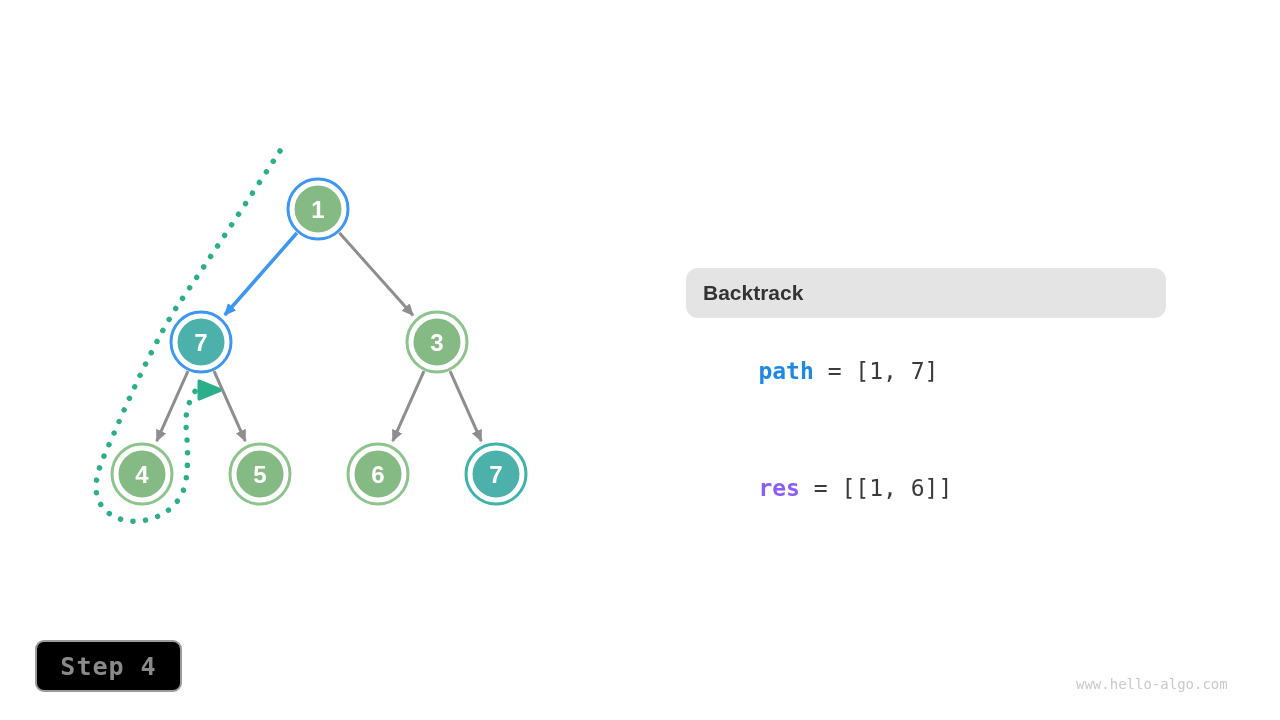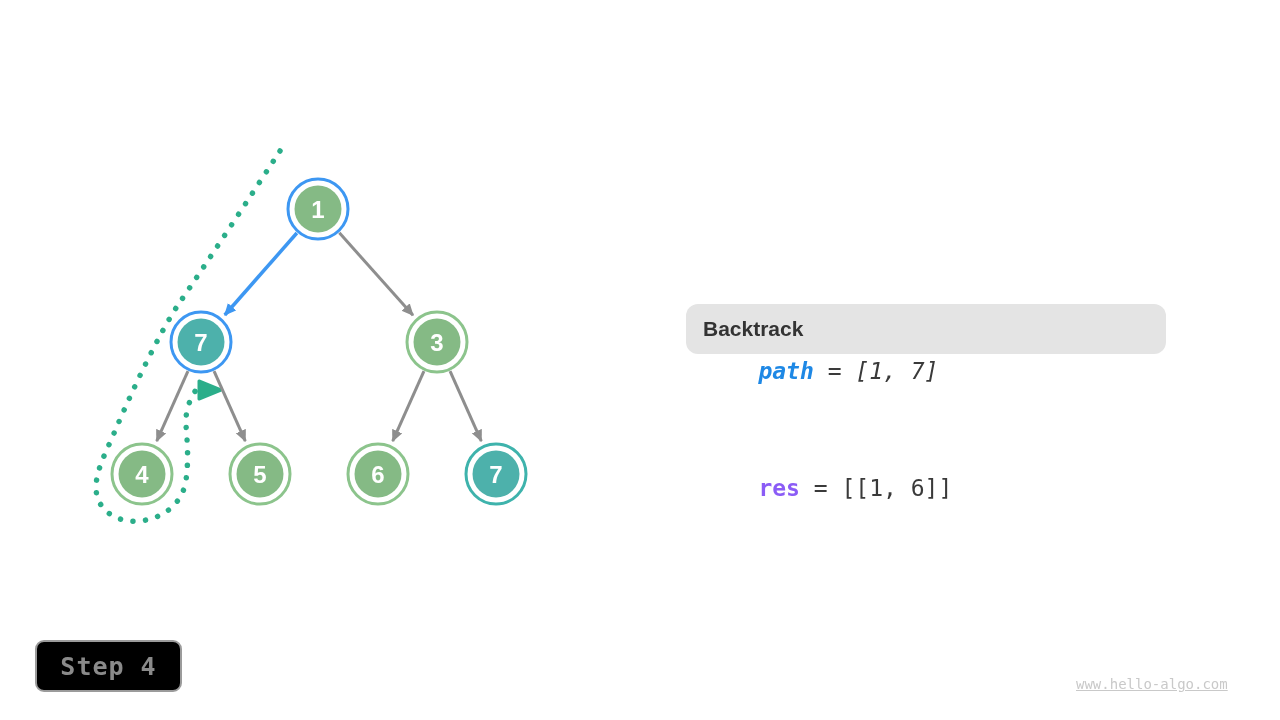--- a/index.html
+++ b/index.html
@@ -20,36 +20,36 @@
     background:#e4e4e4; border-radius:12px;
     display:flex; align-items:center; padding-left:17px; box-sizing:border-box;
     font-size:21px; color:#3d3d3d; white-space:nowrap;
   }
 
   .code-line {
     position:absolute; left:703px;
     font-family:"DejaVu Sans Mono", monospace;
     font-size:23px; color:#3a3a3a; white-space:pre;
   }
-  #path-line { top:332px;font-style:italic; }
+  #path-line { top:332px; }
   #res-line  { top:449px; }
   .code-line .var { font-weight:bold; }
 
   .step-badge {
     position:absolute; left:35px; top:640px; width:147px; height:52px;
     border:2px solid #9b9b9b; border-radius:9px; background:#000000;
     display:flex; align-items:center; justify-content:center;
     font-family:"DejaVu Sans Mono", monospace; font-weight:bold;
     font-size:25px; color:#8a8a8a; letter-spacing:1px; box-sizing:border-box;
   }
 
   .watermark {
     position:absolute; left:1076px; top:676px;
     font-family:"DejaVu Sans Mono", monospace;
-    font-size:14px; color:#c9c9c9; white-space:nowrap;text-decoration:underline;
+    font-size:14px; color:#c9c9c9; white-space:nowrap;
   }
 
   .node-label {
     font-family:"Liberation Sans", sans-serif;
     font-weight:bold; font-size:24px; fill:#ffffff;
   }
 </style>
 </head>
 <body>
 
@@ -117,21 +117,21 @@
         </g>
         <g>
           <circle cx="496" cy="474" r="30" fill="#ffffff" stroke="#3eb3ac" stroke-width="3"></circle>
           <circle cx="496" cy="474" r="23.5" fill="#4db1ab"></circle>
           <text x="496" y="482.5" text-anchor="middle" class="node-label">7</text>
         </g>
       </g>
   </svg>
 
 
-  <div class="backtrack-box" id="backtrack-box" style="background: rgb(228, 228, 228); margin-top: 36px;">
+  <div class="backtrack-box" id="backtrack-box" style="background: rgb(228, 228, 228);">
     <span class="label-bold">Backtrack</span>
   </div>
 
   <div class="code-line" id="path-line">
     <span class="var" style="color: rgb(30, 136, 229);">path</span><span> = [1, 7]</span>
   </div>
 
   <div class="code-line" id="res-line">
     <span class="var" style="color: #8b5cf6;">res</span><span> = [[1, 6]]</span>
   </div>

